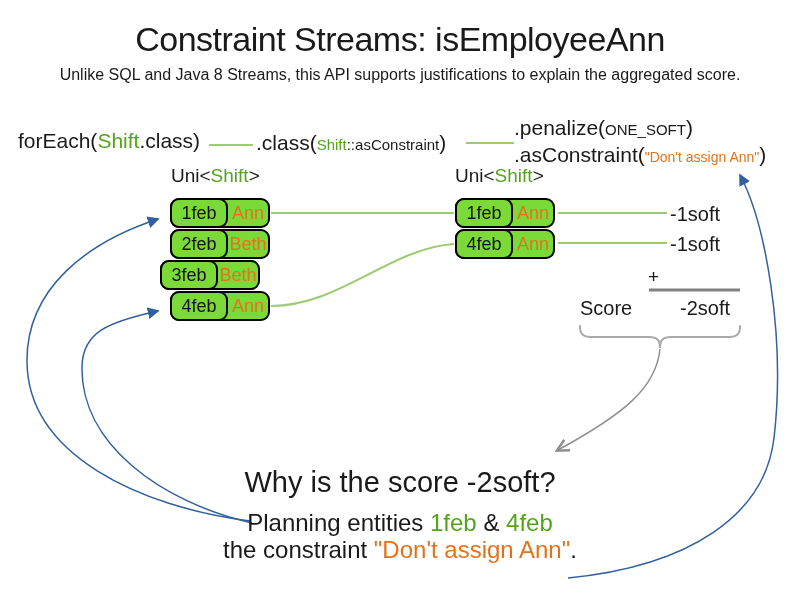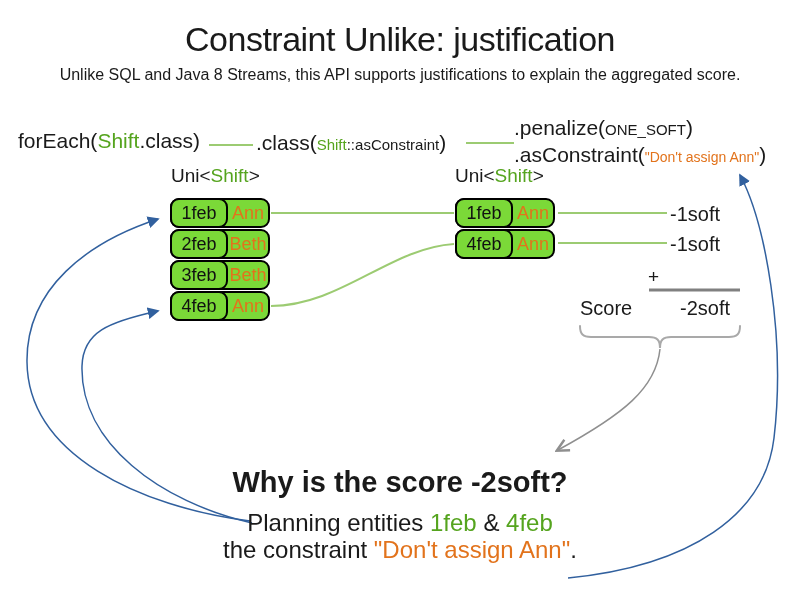--- a/index.html
+++ b/index.html
@@ -30,21 +30,21 @@
   .datecell{position:absolute;left:-2px;top:-2px;width:58px;height:30px;box-sizing:border-box;
        background:var(--green-fill);border:2px solid #000;border-radius:9px;
        display:flex;align-items:center;justify-content:center;font-size:18px;color:#111;}
   .namecell{position:absolute;left:56px;right:0;top:0;bottom:0;
        display:flex;align-items:center;justify-content:center;font-size:18px;color:var(--orange);}
   
   .scoretxt{font-size:20px;}
   .plus{font-size:19px;}
   
   .explain{top:466px;left:0;width:800px;text-align:center;white-space:normal;}
-  .explain .head{font-size:29px;font-weight:bold;margin:0 0 10px 0;}
+  .explain .head{font-size:29px;font-weight:normal;margin:0 0 10px 0;}
   .explain .line{font-size:24px;line-height:27px;margin:0;}
   
   .gline{stroke:var(--green-line);stroke-width:2;fill:none;}
   .bline{stroke:var(--blue);stroke-width:1.5;fill:none;}
   .grayline{stroke:var(--gray);stroke-width:3;fill:none;}
   .bracepath{stroke:var(--brace-gray);stroke-width:2;fill:none;stroke-linecap:round;}
   .garrow{stroke:#8f8f8f;stroke-width:1.5;fill:none;}
   .bfill{fill:var(--blue);}
   .gstroke{stroke:#8f8f8f;stroke-width:1.6;fill:none;}
 </style>
@@ -72,21 +72,21 @@
   <path class="bracepath" d="M580,326 C580,334 583,337 591,337 L649,337 C657,337 660,340 660,348 C660,340 663,337 671,337 L729,337 C737,337 740,334 740,326"></path>
   <path class="garrow" d="M660,349 C656,388 624,414 558,450" marker-end="url(#arrow-gray)"></path>
 
   <path class="bline" d="M250,521 C140,507 28,455 27,362 C26,288 88,242 158,219" marker-end="url(#arrow-blue)"></path>
   <path class="bline" d="M252,523 C160,502 80,443 82,366 C83,332 108,322 158,311" marker-end="url(#arrow-blue)"></path>
   <path class="bline" d="M568,578 C690,566 765,515 774,438 C786,335 765,222 740,175" marker-end="url(#arrow-blue)"></path>
 </svg>
 
 <div class="layer">
 
-  <div class="abs title">Constraint Unlike: justification</div>
+  <div class="abs title">Constraint Streams: isEmployeeAnn</div>
   <div class="abs subtitle">Unlike SQL and Java 8 Streams, this API supports justifications to explain the aggregated score.</div>
 
   <div class="abs code" style="left:18px;top:129px;"><span>forEach(</span><span class="green">Shift</span><span>.class)</span></div>
 
   <div class="abs code" style="left:256px;top:131px;"><span>.class(</span><span class="sm green">Shift</span><span class="sm">::asConstraint</span><span>)</span></div>
 
   <div class="abs code" style="left:514px;top:116px;"><span>.penalize(</span><span class="sm">ONE_SOFT</span><span>)</span></div>
 
   <div class="abs code" style="left:514px;top:143px;"><span>.asConstraint(</span><span class="xsm orange">"Don't assign Ann"</span><span>)</span></div>
 
@@ -95,21 +95,21 @@
   <div class="abs uni" style="left:455px;top:165px;"><span>Uni&lt;</span><span class="green">Shift</span><span>&gt;</span></div>
 
   <div class="row" style="left:170px;top:198px;">
     <div class="datecell">1feb</div>
     <div class="namecell">Ann</div>
   </div>
   <div class="row" style="left:170px;top:229px;">
     <div class="datecell">2feb</div>
     <div class="namecell">Beth</div>
   </div>
-  <div class="row" style="left:170px;top:260px;">
+  <div class="row" style="left:160px;top:260px;">
     <div class="datecell">3feb</div>
     <div class="namecell">Beth</div>
   </div>
   <div class="row" style="left:170px;top:291px;">
     <div class="datecell">4feb</div>
     <div class="namecell">Ann</div>
   </div>
 
   <div class="row" style="left:455px;top:198px;">
     <div class="datecell">1feb</div>

